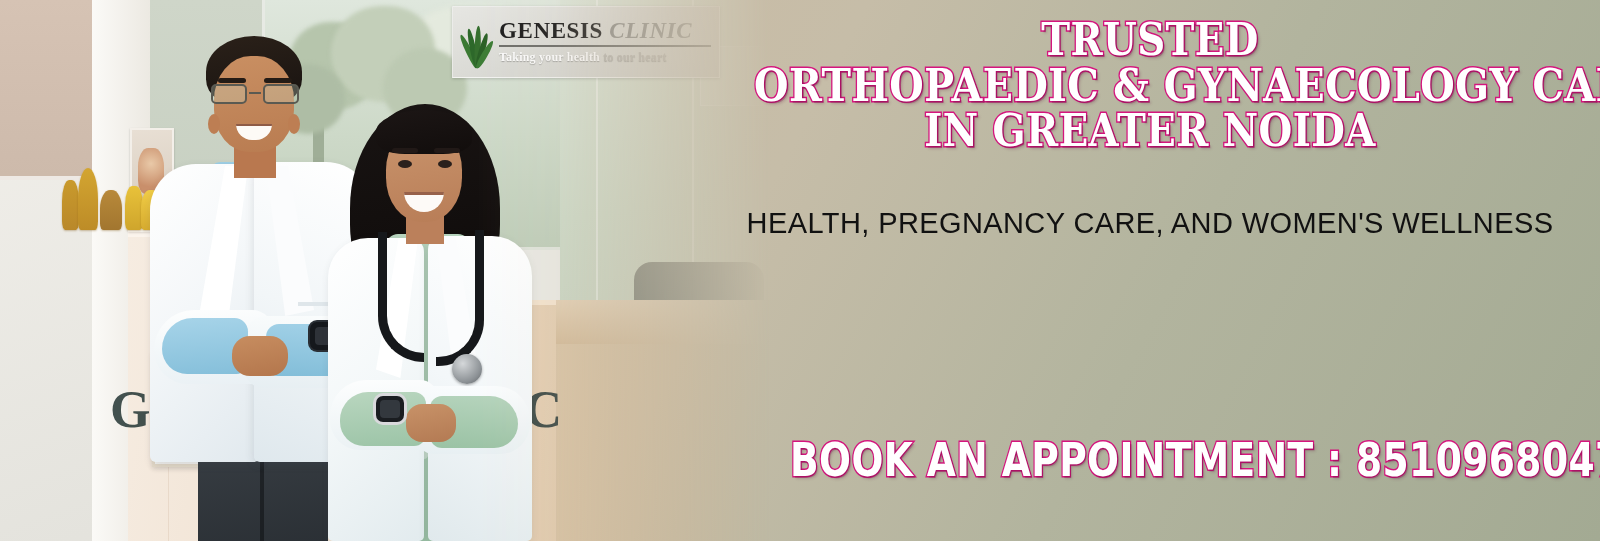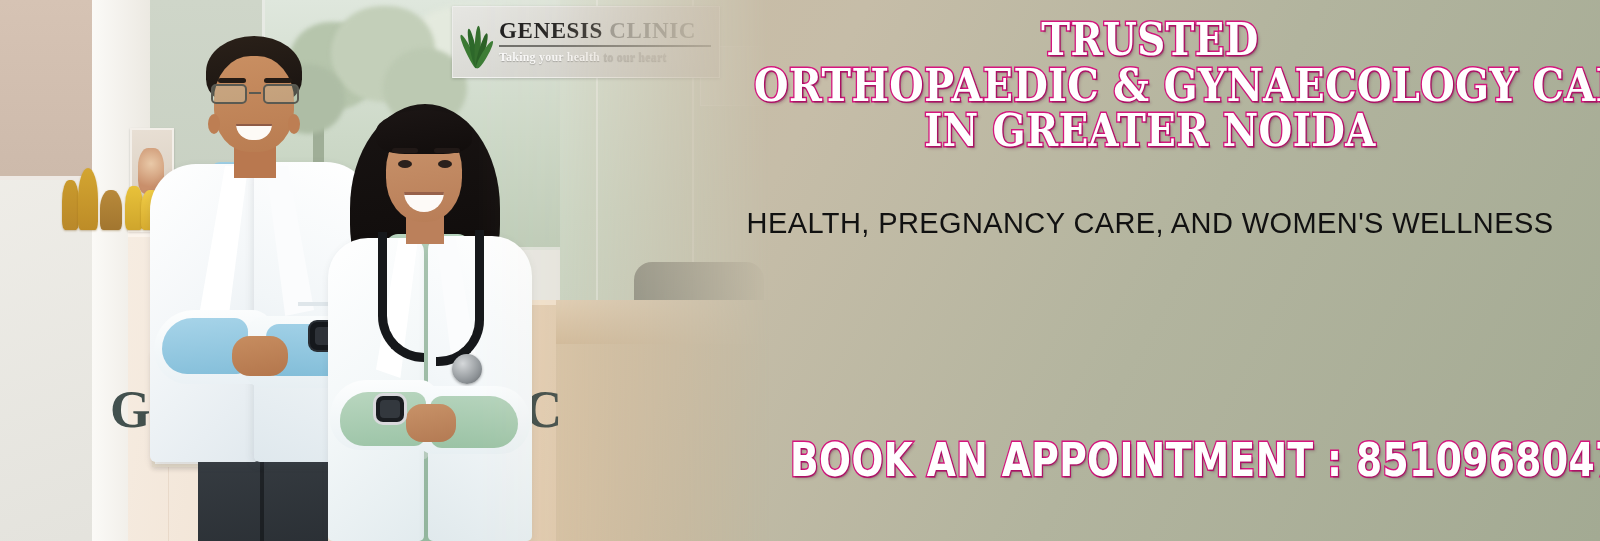--- a/index.html
+++ b/index.html
@@ -61,21 +61,21 @@
   .sign-leaf i:nth-child(1){ transform:rotate(-26deg) scaleY(.92); background:#3b7a33; }
   .sign-leaf i:nth-child(2){ transform:rotate(-12deg); background:#2d682a; }
   .sign-leaf i:nth-child(3){ transform:rotate(2deg)  scaleY(1.06); background:#356f2e; }
   .sign-leaf i:nth-child(4){ transform:rotate(16deg) scaleY(.9);  background:#2a6026; }
   .sign-leaf i:nth-child(5){ transform:rotate(30deg) scaleY(.78); background:#3c7c35; }
   .sign-text { flex:1; padding-left:6px; }
   .sign-title {
     font-family:"Liberation Serif", serif; font-weight:700; font-size:23px; letter-spacing:.6px;
     color:#1d1d1d; line-height:1.05; white-space:nowrap;
   }
-  .sign-title .fade { color:#8e8e8a; }
+  .sign-title .fade { color:#8e8e8a;font-style:italic; }
   .sign-rule { height:2px; background:#6e6e6a; margin:2px 0 3px 0; }
   .sign-sub {
     font-family:"Liberation Serif", serif; font-weight:700; font-size:12px;
     color:#fbfbfb; letter-spacing:.2px; white-space:nowrap; text-shadow:0 1px 1px rgba(0,0,0,.25);
   }
   .sign-sub .fade2 { color:#b9b7b2; }
 
   
   .counter-front {
     position:absolute; left:128px; top:232px; width:322px; height:309px;

